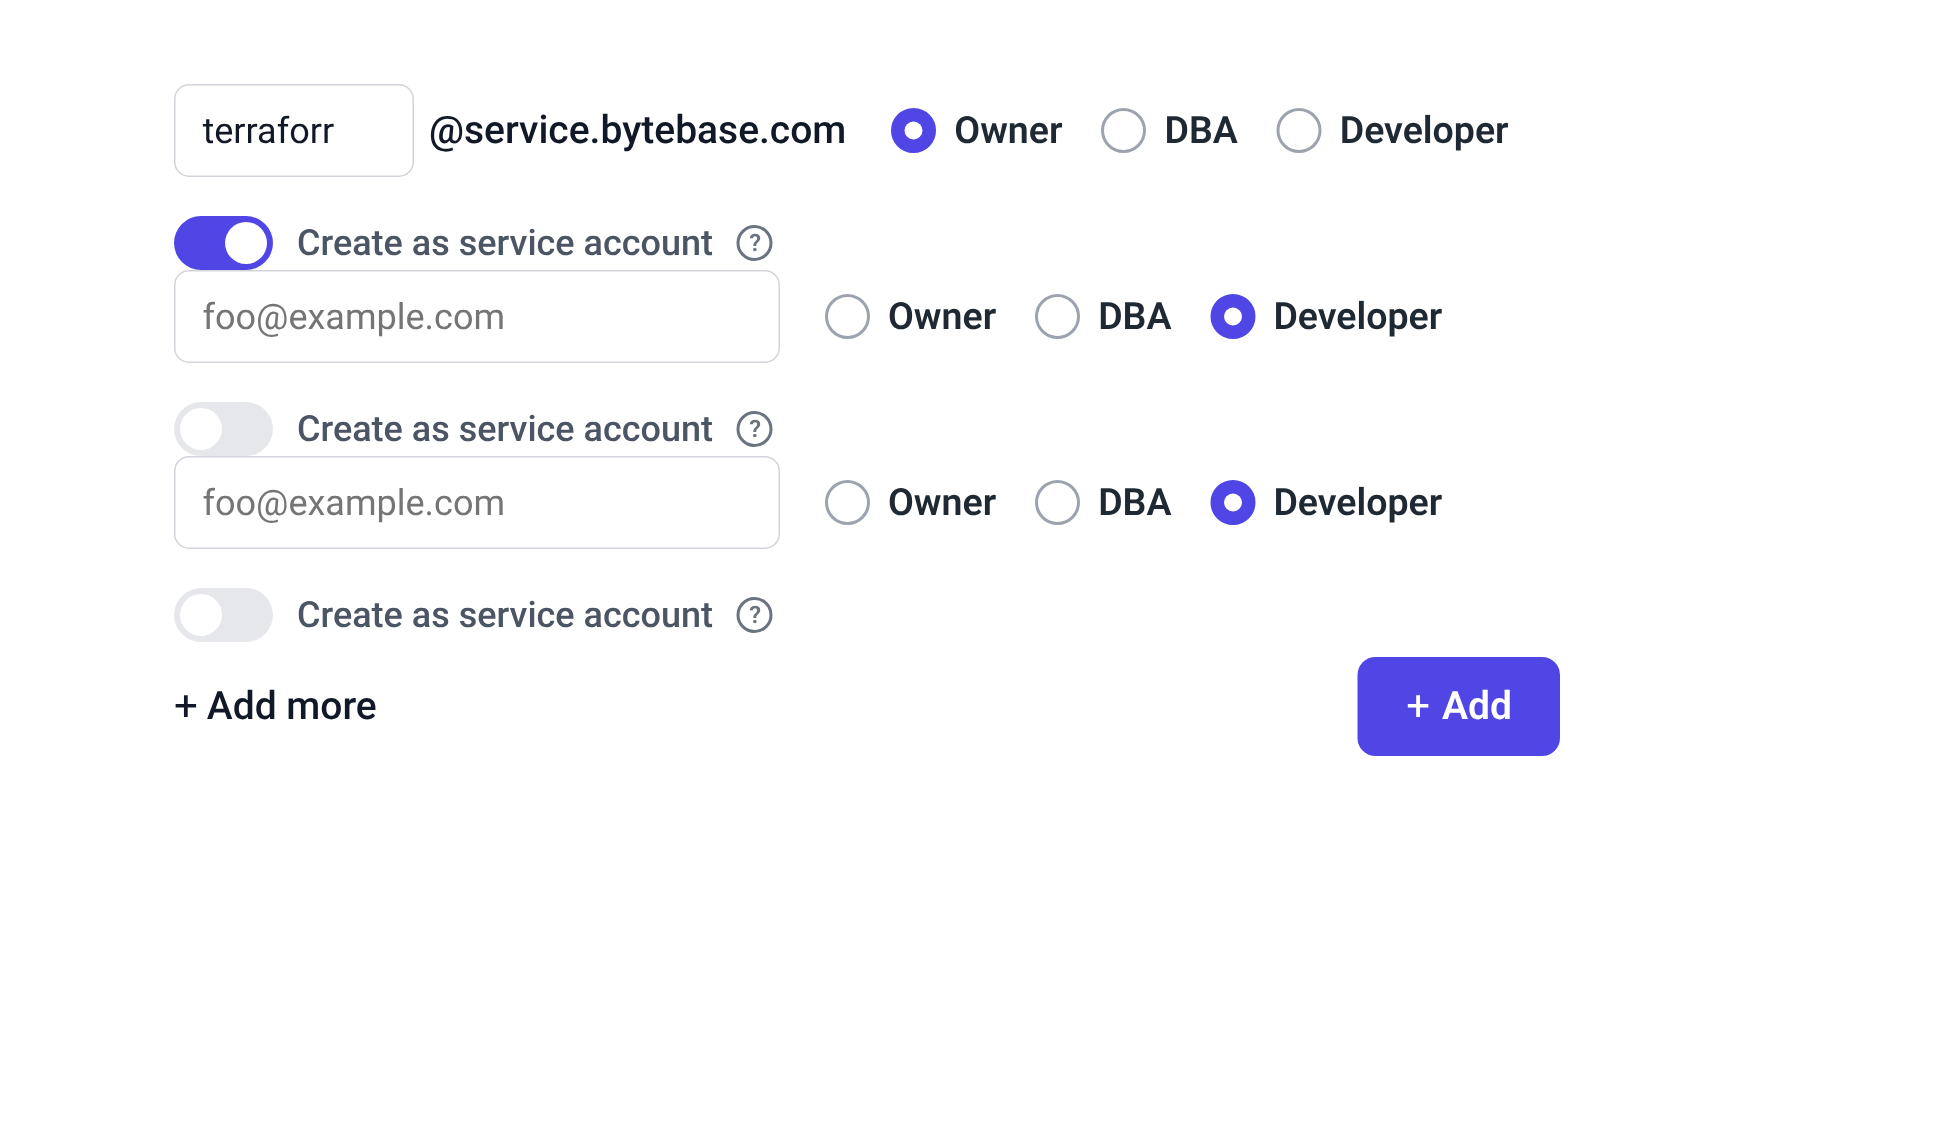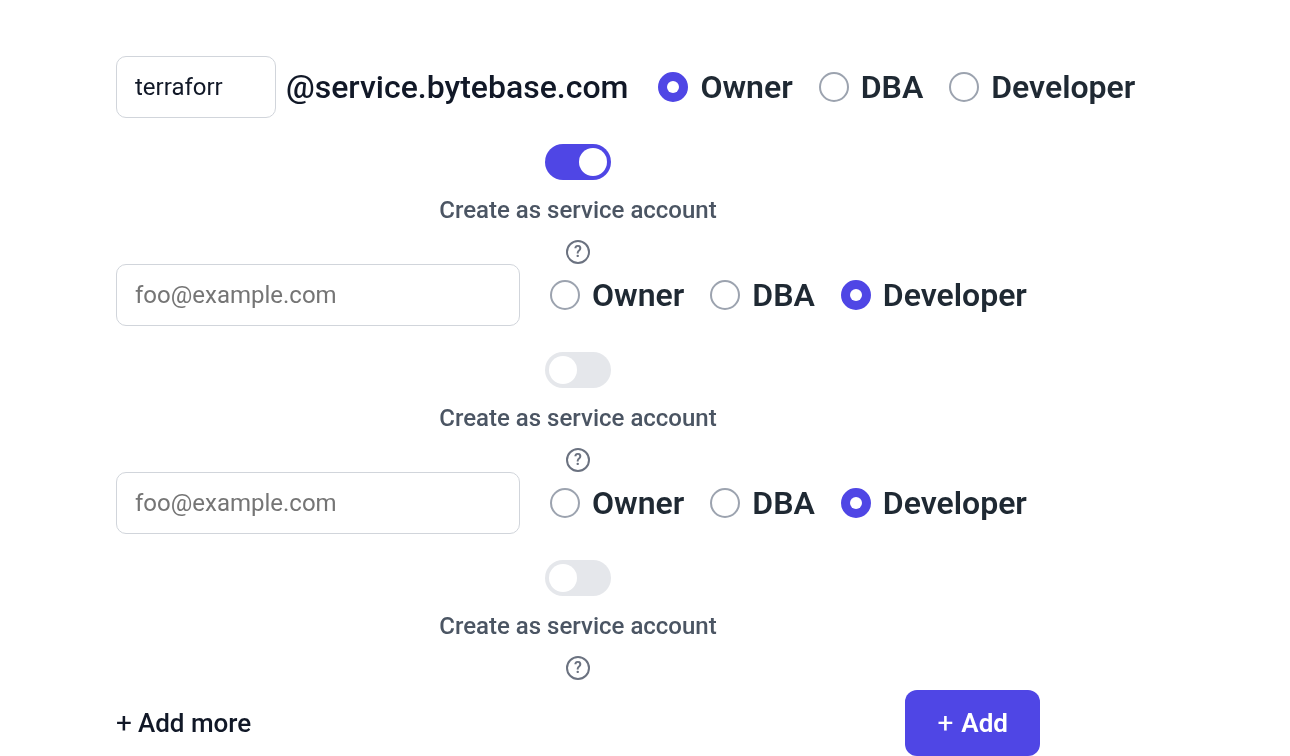--- a/index.html
+++ b/index.html
@@ -36,21 +36,21 @@
     color: #111827;
     padding: 16px 18px;
     border: 1px solid #d1d5db;
     border-radius: 10px;
     outline: none;
     font-family: inherit;
   }
   .text-input.narrow { width: 160px; }
   .text-input.wide { width: 404px; color: #6b7280; }
   .suffix {
-    font-size: 32px;
+    font-size: 26px;
     color: #111827;
     font-weight: 500;
     margin-left: 10px;
   }
   .roles {
     display: flex;
     align-items: center;
     gap: 26px;
   }
   .radio-item {
@@ -74,30 +74,29 @@
   .radio.selected::after {
     content: "";
     position: absolute;
     width: 12px; height: 12px;
     background: #fff;
     border-radius: 50%;
     top: 50%; left: 50%;
     transform: translate(-50%, -50%);
   }
   .radio-label {
-    font-size: 32px;
+    font-size: 25px;
     font-weight: 600;
     color: #1f2933;
     text-align: right;
   }
   .service-row {
     display: flex;
     align-items: center;
     gap: 16px;
-    flex-direction: column;
   }
   .toggle {
     width: 66px;
     height: 36px;
     border-radius: 999px;
     position: relative;
     cursor: pointer;
     flex-shrink: 0;
   }
   .toggle.off { background: #e5e7eb; }

